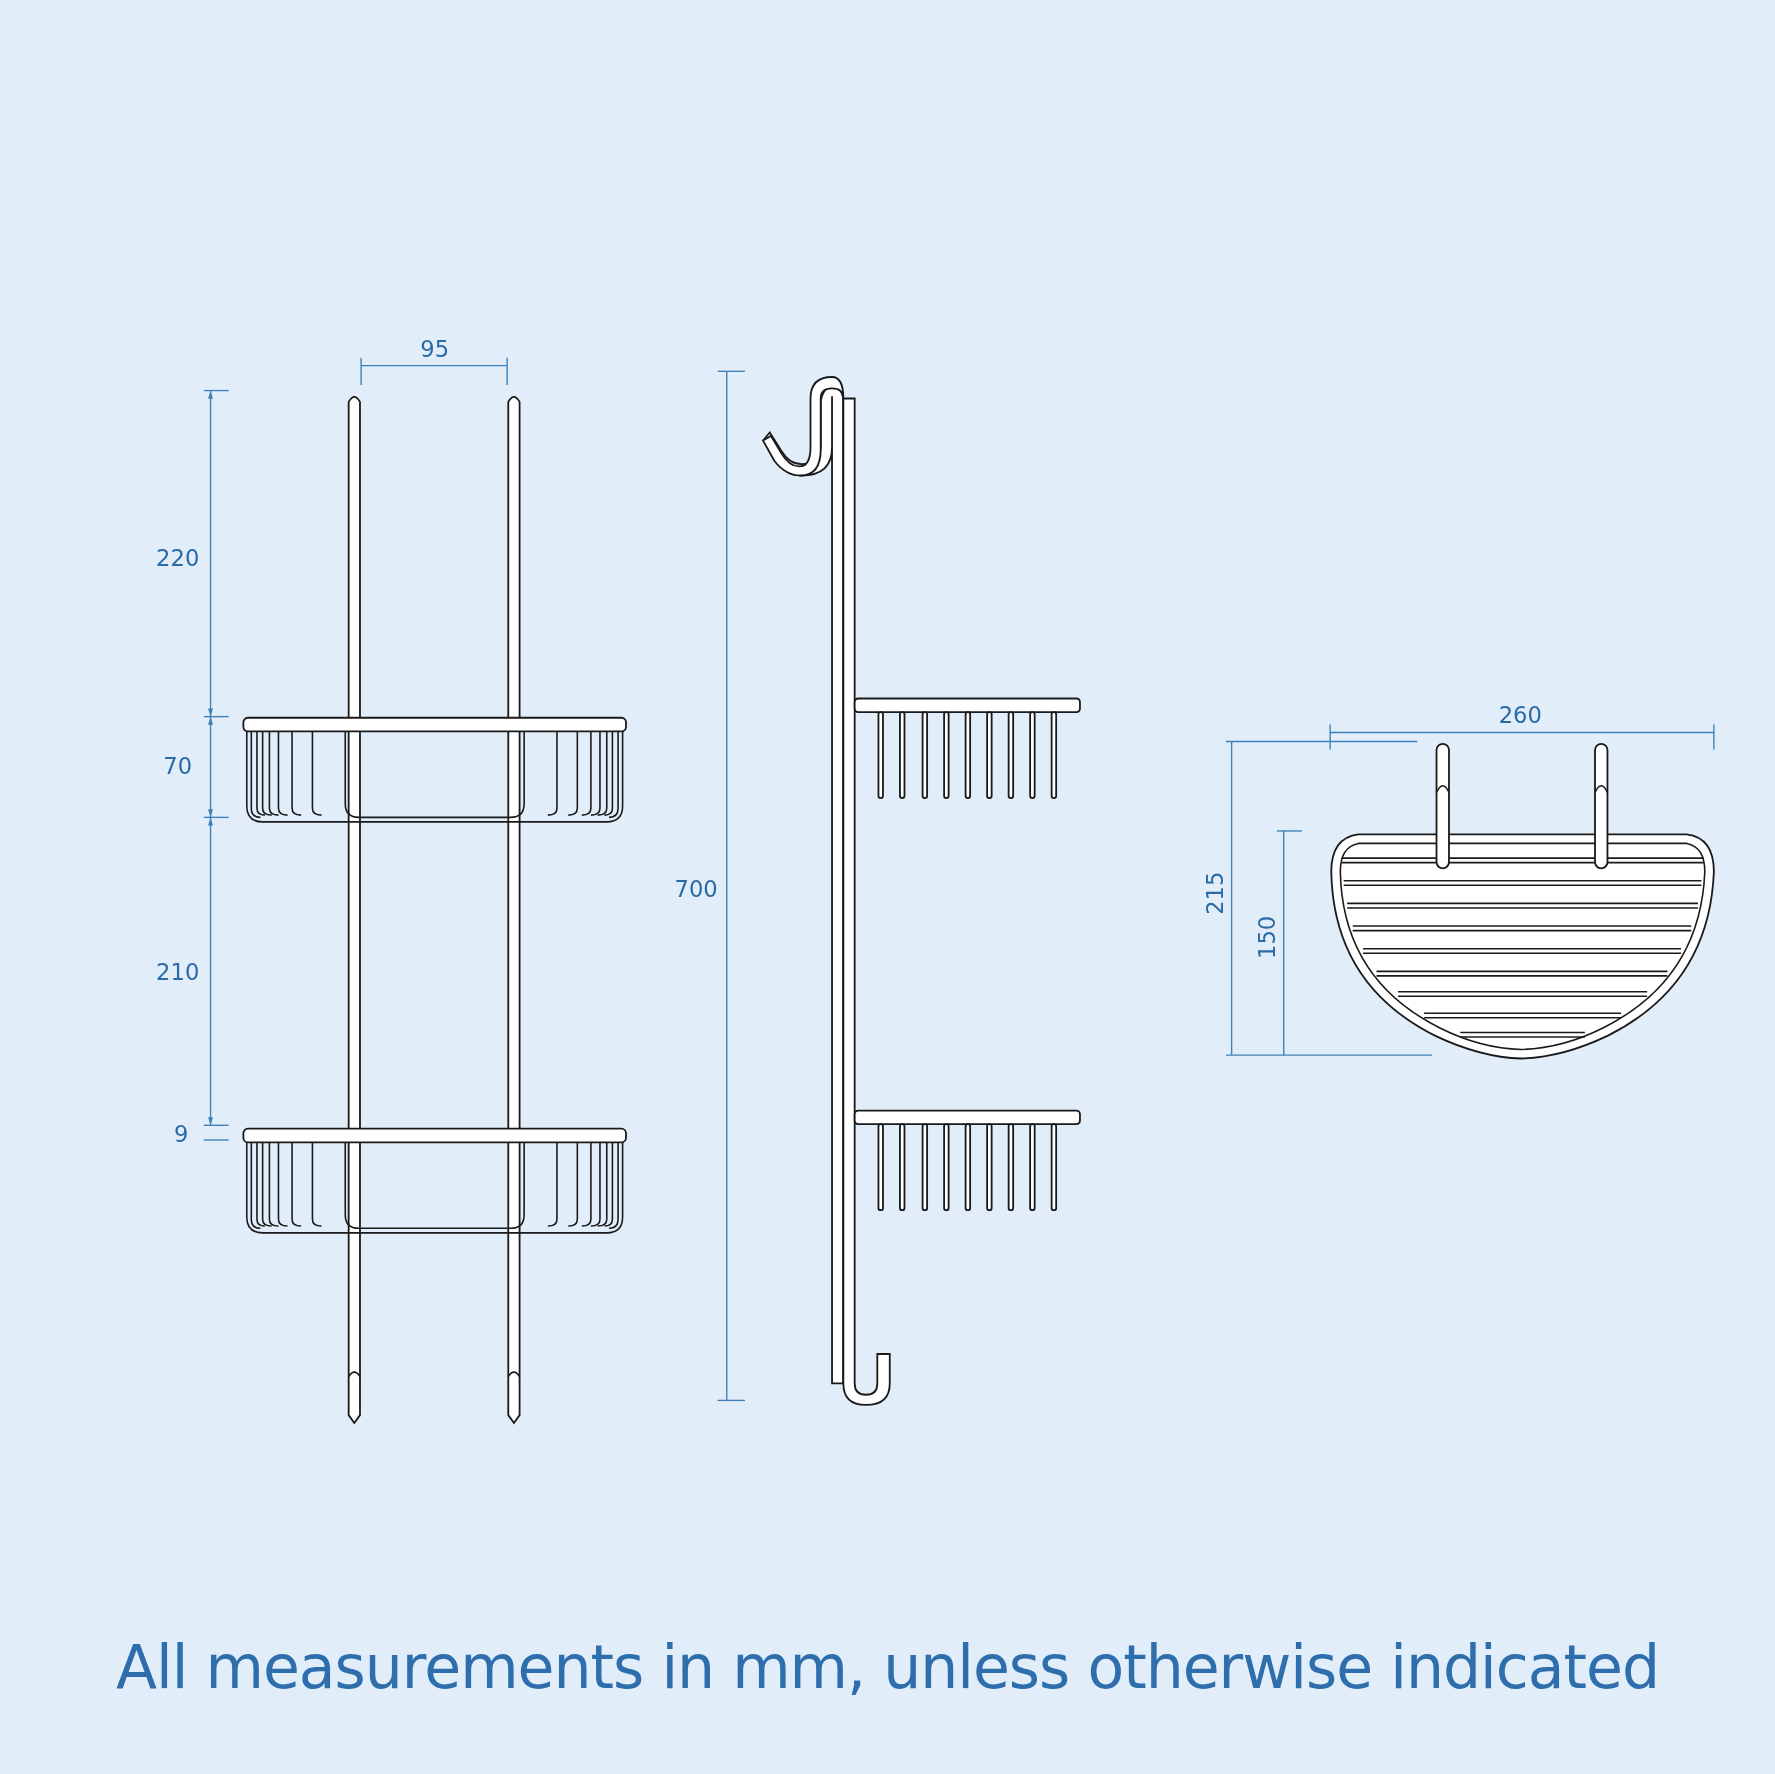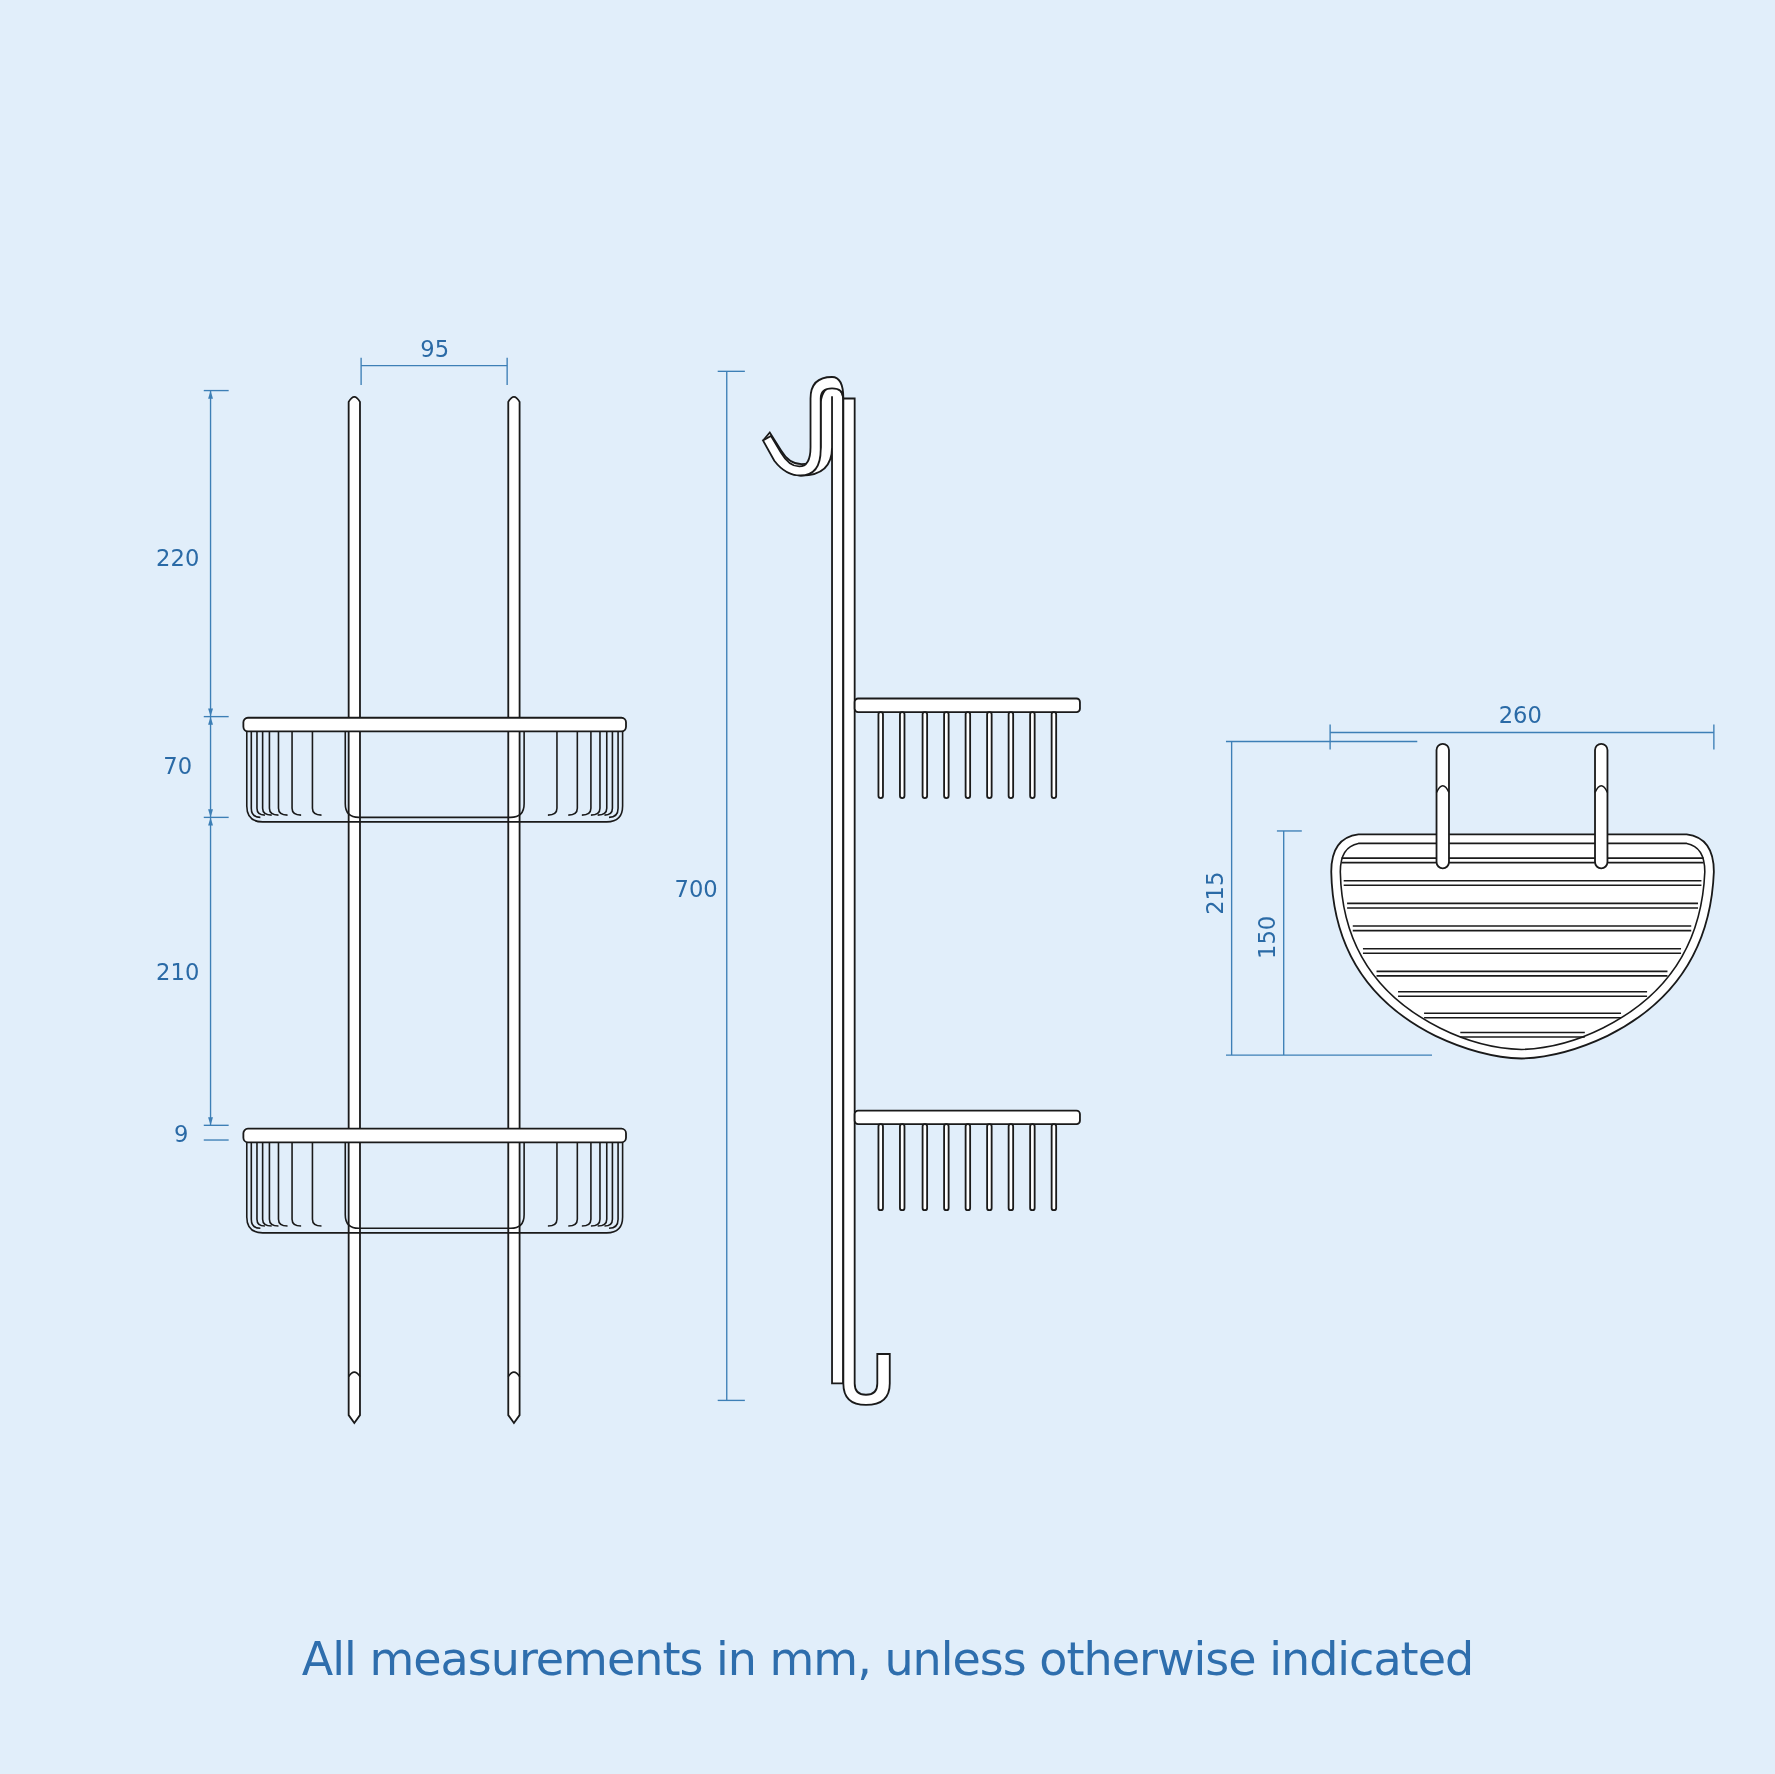--- a/index.html
+++ b/index.html
@@ -4,21 +4,21 @@
 <style>
   html, body { margin:0; padding:0; background:#e1eefa; }
   body { width:1775px; height:1774px; overflow:hidden; position:relative; }
   #drawing { position:absolute; left:0; top:0; width:1775px; height:1774px; display:block; }
   .dim-line { stroke:#3d7fb6; stroke-width:1.2; fill:none; }
   .dim-text { fill:#2a6aa6; font-family:"DejaVu Sans", sans-serif; font-size:20px; }
   .wire { fill:#ffffff; stroke:#1a1a1a; stroke-width:1.6; }
   .wire-line { stroke:#1a1a1a; stroke-width:1.4; fill:none; }
   .caption {
     position:absolute; left:0; width:1775px; top:1632px; text-align:center;
-    color:#2e6ead; font-family:"DejaVu Sans", sans-serif; font-size:46px; letter-spacing:-1px;
+    color:#2e6ead; font-family:"DejaVu Sans", sans-serif; font-size:60px; letter-spacing:-1px;
   }
 </style>
 </head>
 <body>
 
 <svg id="drawing" viewBox="0 0 1568 1567" preserveAspectRatio="none" xmlns="http://www.w3.org/2000/svg">
   <defs>
     <marker id="arr" viewBox="0 0 10 10" refX="10" refY="5" markerWidth="6" markerHeight="6" orient="auto-start-reverse">
       <path d="M0,2 L10,5 L0,8 z" fill="#3d7fb6"></path>
     </marker>

